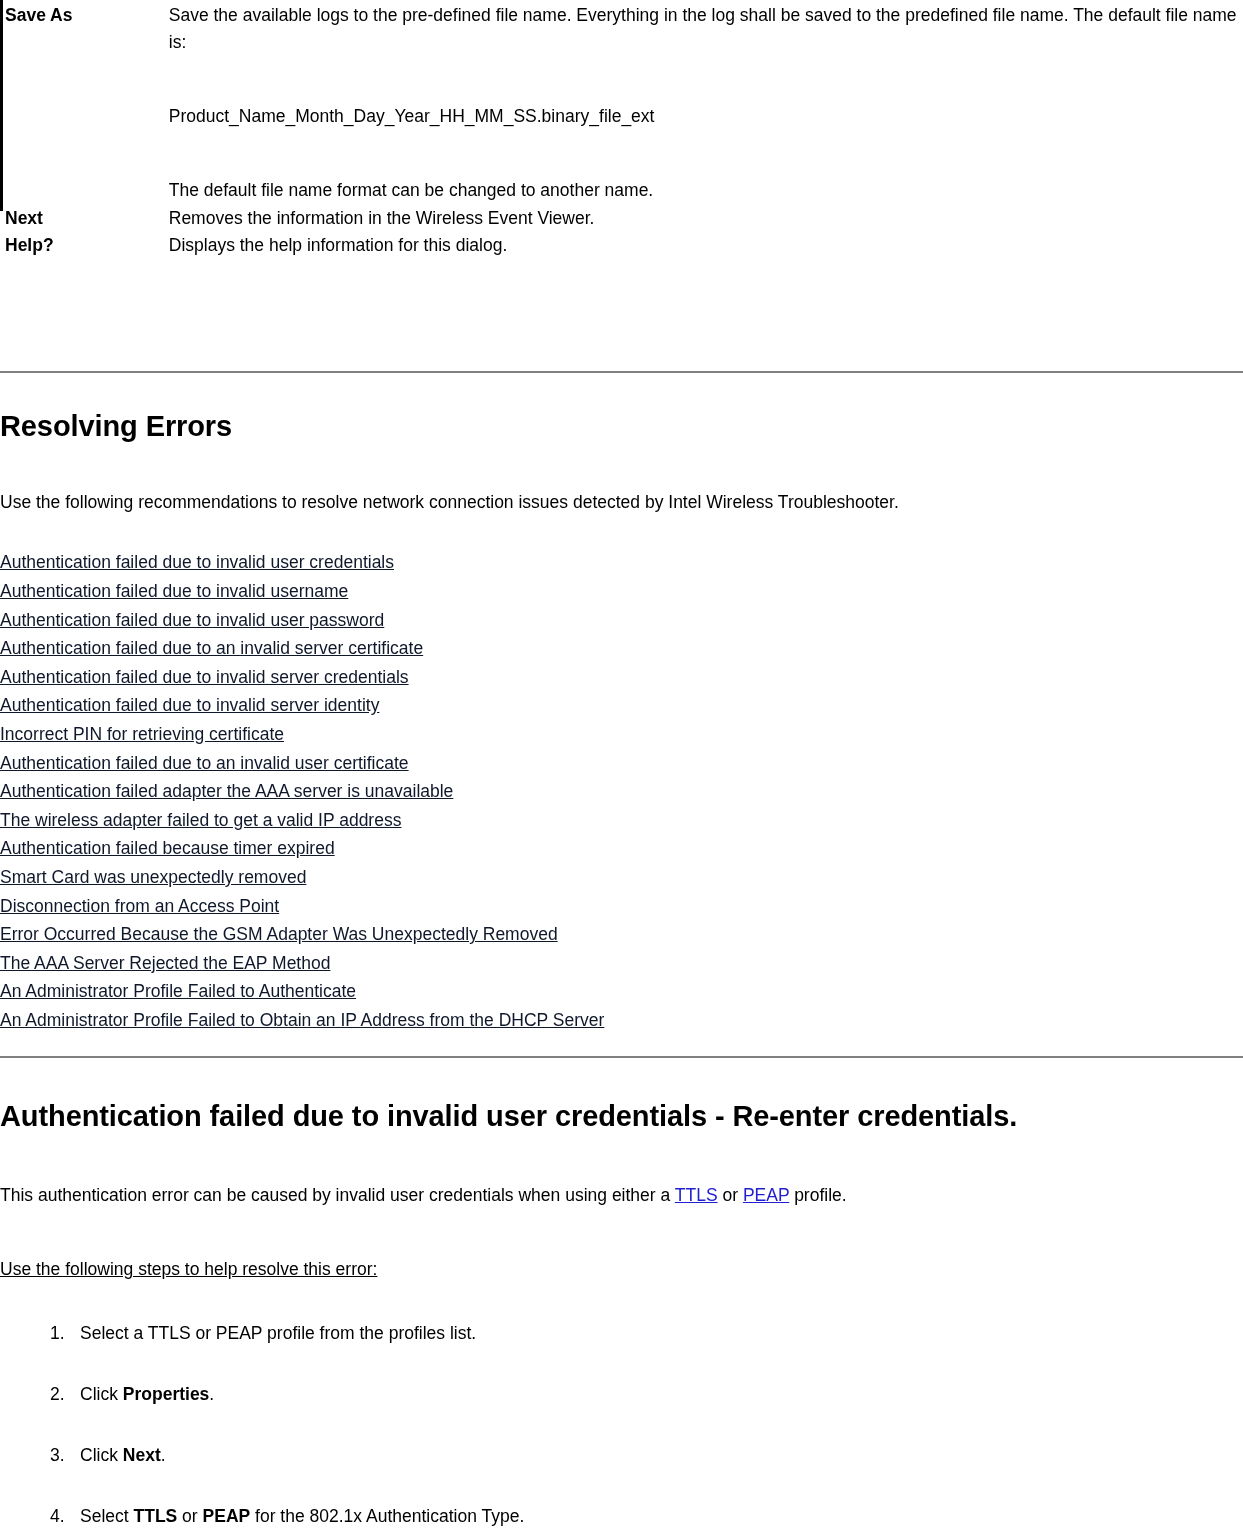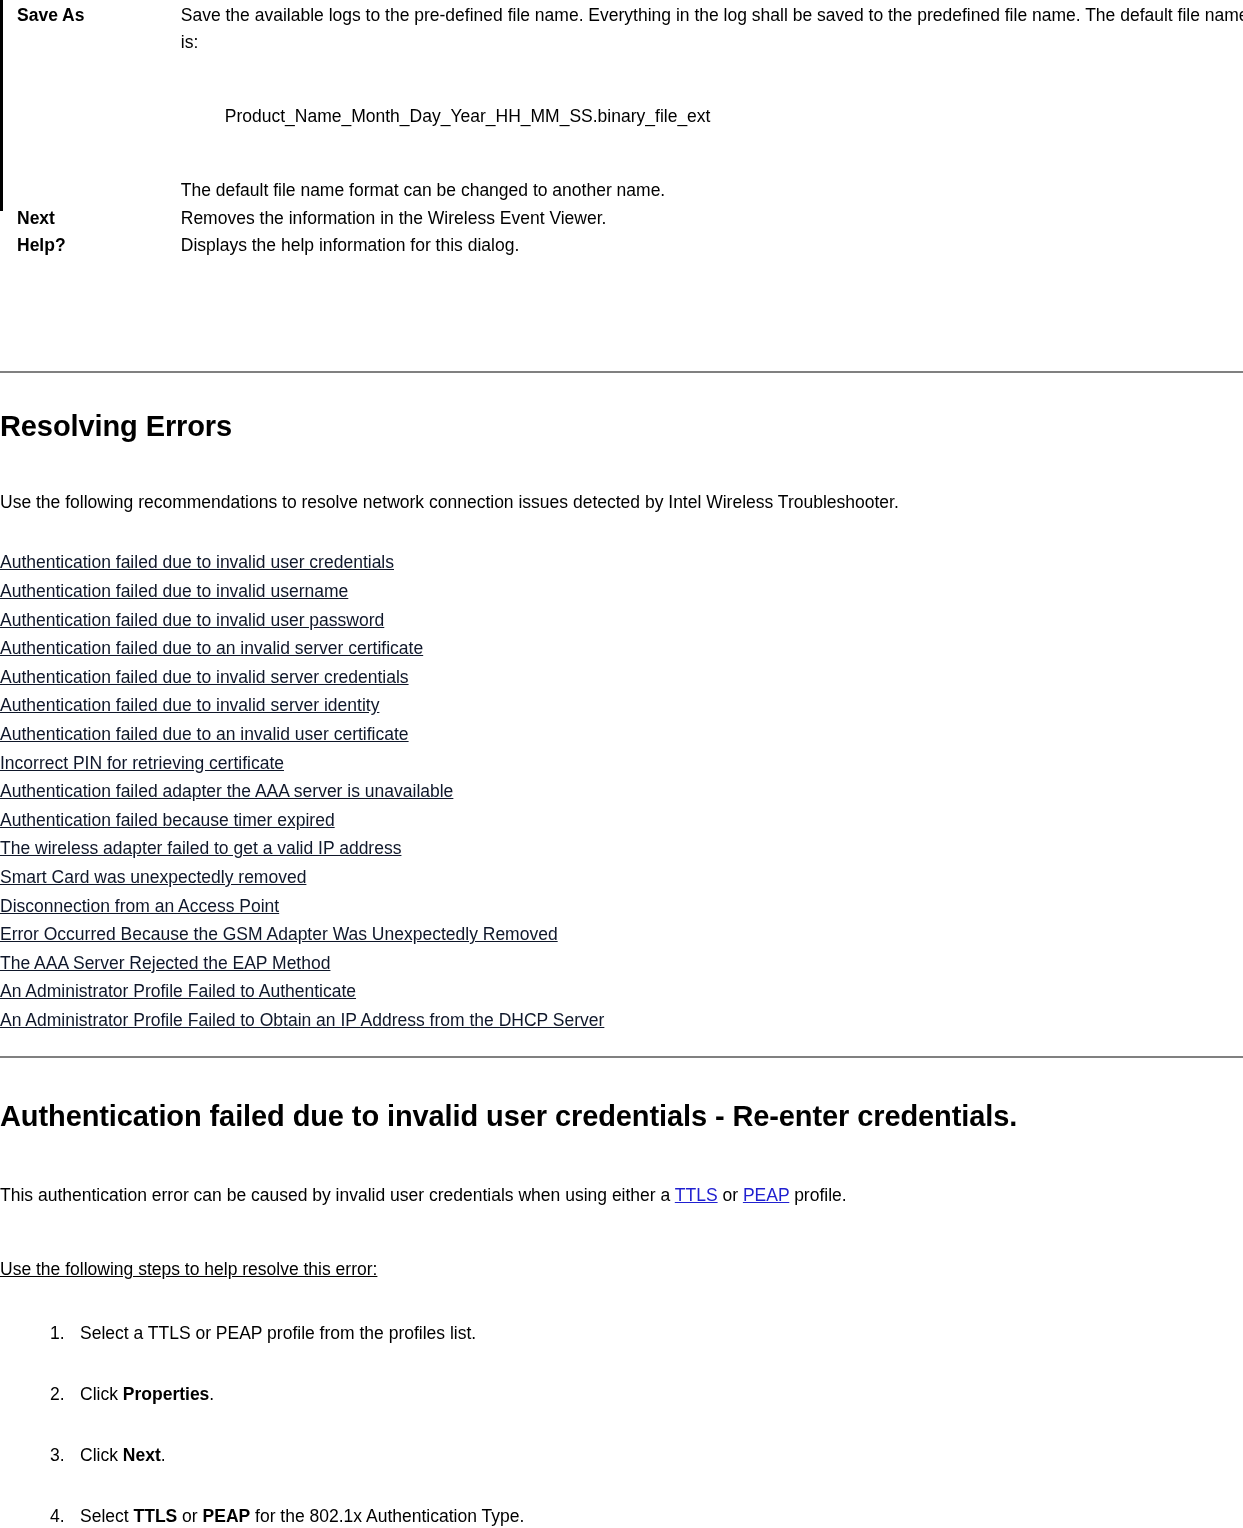--- a/index.html
+++ b/index.html
@@ -14,21 +14,21 @@
     font-size: 17.5px;
     line-height: 1.55;
     color: #000000;
     position: relative;
     overflow: hidden;
   }
 
   
   #def-table-wrap {
     position: relative;
-    padding-left: 17px;
+    padding-left: 5px;
     padding-top: 2px;
   }
   
   #change-bar {
     position: absolute;
     left: 0;
     top: 0;
     width: 3px;
     height: 211px;
     background: #000000;
@@ -50,21 +50,20 @@
   }
   td.desc {
     width: 1043px;
     padding-right: 34px;
   }
   .desc p {
     margin: 0;
   }
   .desc p.gap-before {
     margin-top: 47px;
-    margin-left: 44px;
   }
   .desc p.gap-before2 {
     margin-top: 47px;
   }
 
   
   hr.sep {
     border: none;
     border-top: 2px solid #808080;
     margin: 0;
@@ -187,25 +186,25 @@
 
   <p class="body-text" id="intro-paragraph">Use the following recommendations to resolve network connection issues detected by Intel Wireless Troubleshooter.</p>
 
   <ul class="link-list">
     <li><a class="doc-link" href="#">Authentication failed due to invalid user credentials</a></li>
     <li><a class="doc-link" href="#">Authentication failed due to invalid username</a></li>
     <li><a class="doc-link" href="#">Authentication failed due to invalid user password</a></li>
     <li><a class="doc-link" href="#">Authentication failed due to an invalid server certificate</a></li>
     <li><a class="doc-link" href="#">Authentication failed due to invalid server credentials</a></li>
     <li><a class="doc-link" href="#">Authentication failed due to invalid server identity</a></li>
+    <li><a class="doc-link" href="#">Incorrect PIN for retrieving certificate</a></li>
     <li><a class="doc-link" href="#">Authentication failed due to an invalid user certificate</a></li>
-    <li><a class="doc-link" href="#">Incorrect PIN for retrieving certificate</a></li>
     <li><a class="doc-link" href="#">Authentication failed adapter the AAA server is unavailable</a></li>
+    <li><a class="doc-link" href="#">The wireless adapter failed to get a valid IP address</a></li>
     <li><a class="doc-link" href="#">Authentication failed because timer expired</a></li>
-    <li><a class="doc-link" href="#">The wireless adapter failed to get a valid IP address</a></li>
     <li><a class="doc-link" href="#">Smart Card was unexpectedly removed</a></li>
     <li><a class="doc-link" href="#">Disconnection from an Access Point</a></li>
     <li><a class="doc-link" href="#">Error Occurred Because the GSM Adapter Was Unexpectedly Removed</a></li>
     <li><a class="doc-link" href="#">The AAA Server Rejected the EAP Method</a></li>
     <li><a class="doc-link" href="#">An Administrator Profile Failed to Authenticate</a></li>
     <li><a class="doc-link" href="#">An Administrator Profile Failed to Obtain an IP Address from the DHCP Server</a></li>
   </ul>
 </div>
 
 <hr class="sep" id="sep-2">

